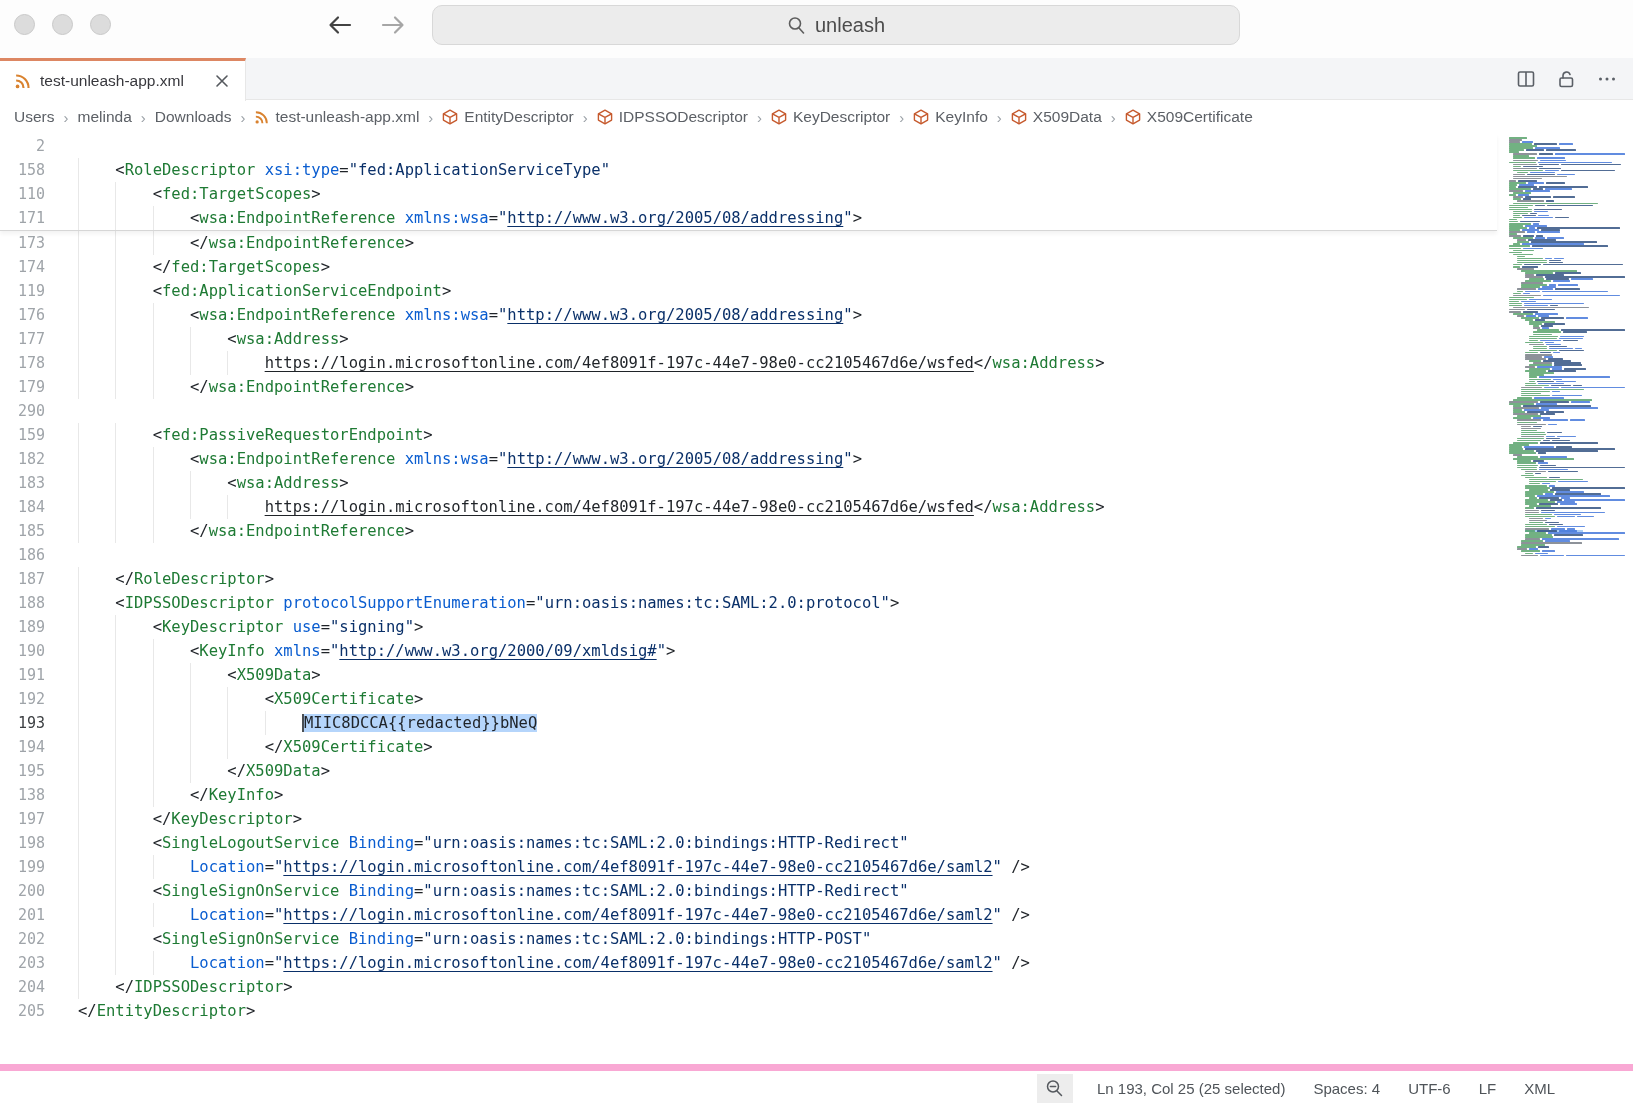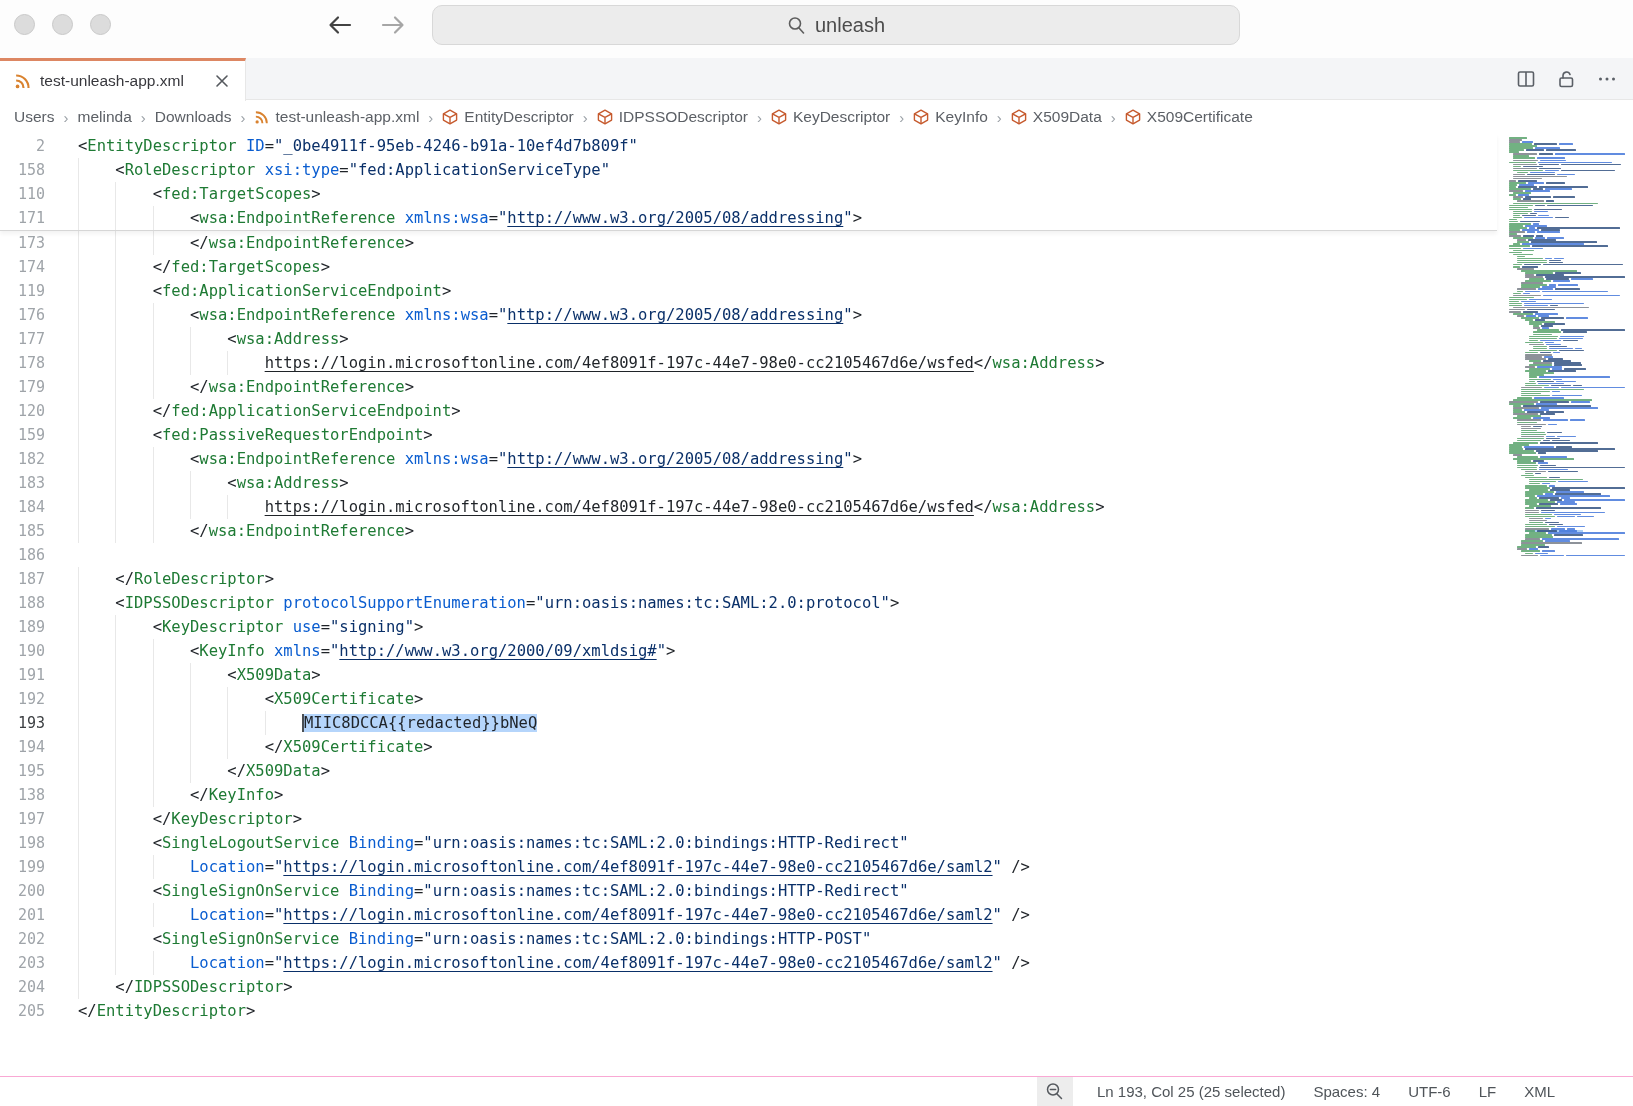--- a/index.html
+++ b/index.html
@@ -54,22 +54,22 @@
   .tok-text { color:#1f2328; }
   .tok-sel  { color:#1f2328; background:#b5d5fb; border-left:2px solid #4a4f55; }
 
   
   .minimap { position:absolute; right:8px; top:3px; width:120px; z-index:3; }
   .mm-row { display:flex; gap:2px; height:1.55px; margin-bottom:0.5px; }
   .mm-seg { height:1.55px; border-radius:0.5px; opacity:0.8; }
   .mm-selrow { background:#a9ccf4; }
 
   
-  .statusbar { position:absolute; left:0; right:0; bottom:0; height:30px; background:#fff;
-    border-top:1px solid #f9a8d4; display:flex; align-items:center; justify-content:flex-end;
+  .statusbar { position:absolute; left:0; right:0; bottom:0; height:42px; background:#fff;
+    border-top:7px solid #f9a8d4; display:flex; align-items:center; justify-content:flex-end;
     gap:28px; padding-right:78px; font-size:15px; color:#4f5459; }
   .status-zoom-box { width:36px; height:29px; background:#ededed; display:flex; align-items:center; justify-content:center; margin-right:-4px; }
   .status-item { white-space:nowrap; }
 </style>
 </head>
 <body>
 
 <div class="titlebar">
   <div class="lights">
     <div class="light"></div>
@@ -224,34 +224,34 @@
           <path d="M8 1.2 L14.6 4.9 V11.1 L8 14.8 L1.4 11.1 V4.9 Z" fill="none" stroke="#c65a2e" stroke-width="1.4" stroke-linejoin="round"></path>
           <path d="M1.4 4.9 L8 8.4 L14.6 4.9 M8 8.4 V14.8" fill="none" stroke="#c65a2e" stroke-width="1.4" stroke-linejoin="round"></path>
         </svg>
       </span>
       <span>X509Certificate</span>
     </span>
   </div>
 
 <div class="editor">
   <div class="sticky" id="sticky">
-      <div class="code-line"><span class="gutter-num">2</span><span class="line-content"><span class="tok-p">&lt;</span><span class="tok-tag">EntityDescriptor</span><span class="tok-text"> </span><span class="tok-attr">ID</span><span class="tok-p">=</span><span class="tok-str">"_0be4911f-95eb-4246-b91a-10ef4d7b809f"</span></span></div>
+      <div class="code-line"><span class="gutter-num">2</span></div>
       <div class="code-line"><span class="gutter-num">158</span><span class="line-content"><span class="iguide" style="left: 0ch;"></span>    <span class="tok-p">&lt;</span><span class="tok-tag">RoleDescriptor</span><span class="tok-text"> </span><span class="tok-attr">xsi:type</span><span class="tok-p">=</span><span class="tok-str">"fed:ApplicationServiceType"</span></span></div>
       <div class="code-line"><span class="gutter-num">110</span><span class="line-content"><span class="iguide" style="left: 0ch;"></span><span class="iguide" style="left: 4ch;"></span>        <span class="tok-p">&lt;</span><span class="tok-tag">fed:TargetScopes</span><span class="tok-p">&gt;</span></span></div>
       <div class="code-line"><span class="gutter-num">171</span><span class="line-content"><span class="iguide" style="left: 0ch;"></span><span class="iguide" style="left: 4ch;"></span><span class="iguide" style="left: 8ch;"></span>            <span class="tok-p">&lt;</span><span class="tok-tag">wsa:EndpointReference</span><span class="tok-text"> </span><span class="tok-attr">xmlns:wsa</span><span class="tok-p">=</span><span class="tok-str">"</span><span class="tok-strlink">http://www.w3.org/2005/08/addressing</span><span class="tok-str">"</span><span class="tok-p">&gt;</span></span></div>
     </div>
   <div id="codelines">
       <div class="code-line"><span class="gutter-num">173</span><span class="line-content"><span class="iguide" style="left: 0ch;"></span><span class="iguide" style="left: 4ch;"></span><span class="iguide" style="left: 8ch;"></span>            <span class="tok-p">&lt;/</span><span class="tok-tag">wsa:EndpointReference</span><span class="tok-p">&gt;</span></span></div>
       <div class="code-line"><span class="gutter-num">174</span><span class="line-content"><span class="iguide" style="left: 0ch;"></span><span class="iguide" style="left: 4ch;"></span>        <span class="tok-p">&lt;/</span><span class="tok-tag">fed:TargetScopes</span><span class="tok-p">&gt;</span></span></div>
       <div class="code-line"><span class="gutter-num">119</span><span class="line-content"><span class="iguide" style="left: 0ch;"></span><span class="iguide" style="left: 4ch;"></span>        <span class="tok-p">&lt;</span><span class="tok-tag">fed:ApplicationServiceEndpoint</span><span class="tok-p">&gt;</span></span></div>
       <div class="code-line"><span class="gutter-num">176</span><span class="line-content"><span class="iguide" style="left: 0ch;"></span><span class="iguide" style="left: 4ch;"></span><span class="iguide" style="left: 8ch;"></span>            <span class="tok-p">&lt;</span><span class="tok-tag">wsa:EndpointReference</span><span class="tok-text"> </span><span class="tok-attr">xmlns:wsa</span><span class="tok-p">=</span><span class="tok-str">"</span><span class="tok-strlink">http://www.w3.org/2005/08/addressing</span><span class="tok-str">"</span><span class="tok-p">&gt;</span></span></div>
       <div class="code-line"><span class="gutter-num">177</span><span class="line-content"><span class="iguide" style="left: 0ch;"></span><span class="iguide" style="left: 4ch;"></span><span class="iguide" style="left: 8ch;"></span><span class="iguide" style="left: 12ch;"></span>                <span class="tok-p">&lt;</span><span class="tok-tag">wsa:Address</span><span class="tok-p">&gt;</span></span></div>
       <div class="code-line"><span class="gutter-num">178</span><span class="line-content"><span class="iguide" style="left: 0ch;"></span><span class="iguide" style="left: 4ch;"></span><span class="iguide" style="left: 8ch;"></span><span class="iguide" style="left: 12ch;"></span><span class="iguide" style="left: 16ch;"></span>                    <span class="tok-link">https://login.microsoftonline.com/4ef8091f-197c-44e7-98e0-cc2105467d6e/wsfed</span><span class="tok-p">&lt;/</span><span class="tok-tag">wsa:Address</span><span class="tok-p">&gt;</span></span></div>
       <div class="code-line"><span class="gutter-num">179</span><span class="line-content"><span class="iguide" style="left: 0ch;"></span><span class="iguide" style="left: 4ch;"></span><span class="iguide" style="left: 8ch;"></span>            <span class="tok-p">&lt;/</span><span class="tok-tag">wsa:EndpointReference</span><span class="tok-p">&gt;</span></span></div>
-      <div class="code-line"><span class="gutter-num">120</span><span class="line-content"><span class="iguide" style="left: 0ch;"></span><span class="iguide" style="left: 4ch;"></span>        <span class="tok-p">&lt;/</span><span class="tok-tag">fed:ApplicationServiceEndpoint</span><span class="tok-p">&gt;</span></span></div>
+      <div class="code-line"><span class="gutter-num">290</span></div>
       <div class="code-line"><span class="gutter-num">159</span><span class="line-content"><span class="iguide" style="left: 0ch;"></span><span class="iguide" style="left: 4ch;"></span>        <span class="tok-p">&lt;</span><span class="tok-tag">fed:PassiveRequestorEndpoint</span><span class="tok-p">&gt;</span></span></div>
       <div class="code-line"><span class="gutter-num">182</span><span class="line-content"><span class="iguide" style="left: 0ch;"></span><span class="iguide" style="left: 4ch;"></span><span class="iguide" style="left: 8ch;"></span>            <span class="tok-p">&lt;</span><span class="tok-tag">wsa:EndpointReference</span><span class="tok-text"> </span><span class="tok-attr">xmlns:wsa</span><span class="tok-p">=</span><span class="tok-str">"</span><span class="tok-strlink">http://www.w3.org/2005/08/addressing</span><span class="tok-str">"</span><span class="tok-p">&gt;</span></span></div>
       <div class="code-line"><span class="gutter-num">183</span><span class="line-content"><span class="iguide" style="left: 0ch;"></span><span class="iguide" style="left: 4ch;"></span><span class="iguide" style="left: 8ch;"></span><span class="iguide" style="left: 12ch;"></span>                <span class="tok-p">&lt;</span><span class="tok-tag">wsa:Address</span><span class="tok-p">&gt;</span></span></div>
       <div class="code-line"><span class="gutter-num">184</span><span class="line-content"><span class="iguide" style="left: 0ch;"></span><span class="iguide" style="left: 4ch;"></span><span class="iguide" style="left: 8ch;"></span><span class="iguide" style="left: 12ch;"></span><span class="iguide" style="left: 16ch;"></span>                    <span class="tok-link">https://login.microsoftonline.com/4ef8091f-197c-44e7-98e0-cc2105467d6e/wsfed</span><span class="tok-p">&lt;/</span><span class="tok-tag">wsa:Address</span><span class="tok-p">&gt;</span></span></div>
       <div class="code-line"><span class="gutter-num">185</span><span class="line-content"><span class="iguide" style="left: 0ch;"></span><span class="iguide" style="left: 4ch;"></span><span class="iguide" style="left: 8ch;"></span>            <span class="tok-p">&lt;/</span><span class="tok-tag">wsa:EndpointReference</span><span class="tok-p">&gt;</span></span></div>
       <div class="code-line"><span class="gutter-num">186</span></div>
       <div class="code-line"><span class="gutter-num">187</span><span class="line-content"><span class="iguide" style="left: 0ch;"></span>    <span class="tok-p">&lt;/</span><span class="tok-tag">RoleDescriptor</span><span class="tok-p">&gt;</span></span></div>
       <div class="code-line"><span class="gutter-num">188</span><span class="line-content"><span class="iguide" style="left: 0ch;"></span>    <span class="tok-p">&lt;</span><span class="tok-tag">IDPSSODescriptor</span><span class="tok-text"> </span><span class="tok-attr">protocolSupportEnumeration</span><span class="tok-p">=</span><span class="tok-str">"urn:oasis:names:tc:SAML:2.0:protocol"</span><span class="tok-p">&gt;</span></span></div>
       <div class="code-line"><span class="gutter-num">189</span><span class="line-content"><span class="iguide" style="left: 0ch;"></span><span class="iguide" style="left: 4ch;"></span>        <span class="tok-p">&lt;</span><span class="tok-tag">KeyDescriptor</span><span class="tok-text"> </span><span class="tok-attr">use</span><span class="tok-p">=</span><span class="tok-str">"signing"</span><span class="tok-p">&gt;</span></span></div>
       <div class="code-line"><span class="gutter-num">190</span><span class="line-content"><span class="iguide" style="left: 0ch;"></span><span class="iguide" style="left: 4ch;"></span><span class="iguide" style="left: 8ch;"></span>            <span class="tok-p">&lt;</span><span class="tok-tag">KeyInfo</span><span class="tok-text"> </span><span class="tok-attr">xmlns</span><span class="tok-p">=</span><span class="tok-str">"</span><span class="tok-strlink">http://www.w3.org/2000/09/xmldsig#</span><span class="tok-str">"</span><span class="tok-p">&gt;</span></span></div>

